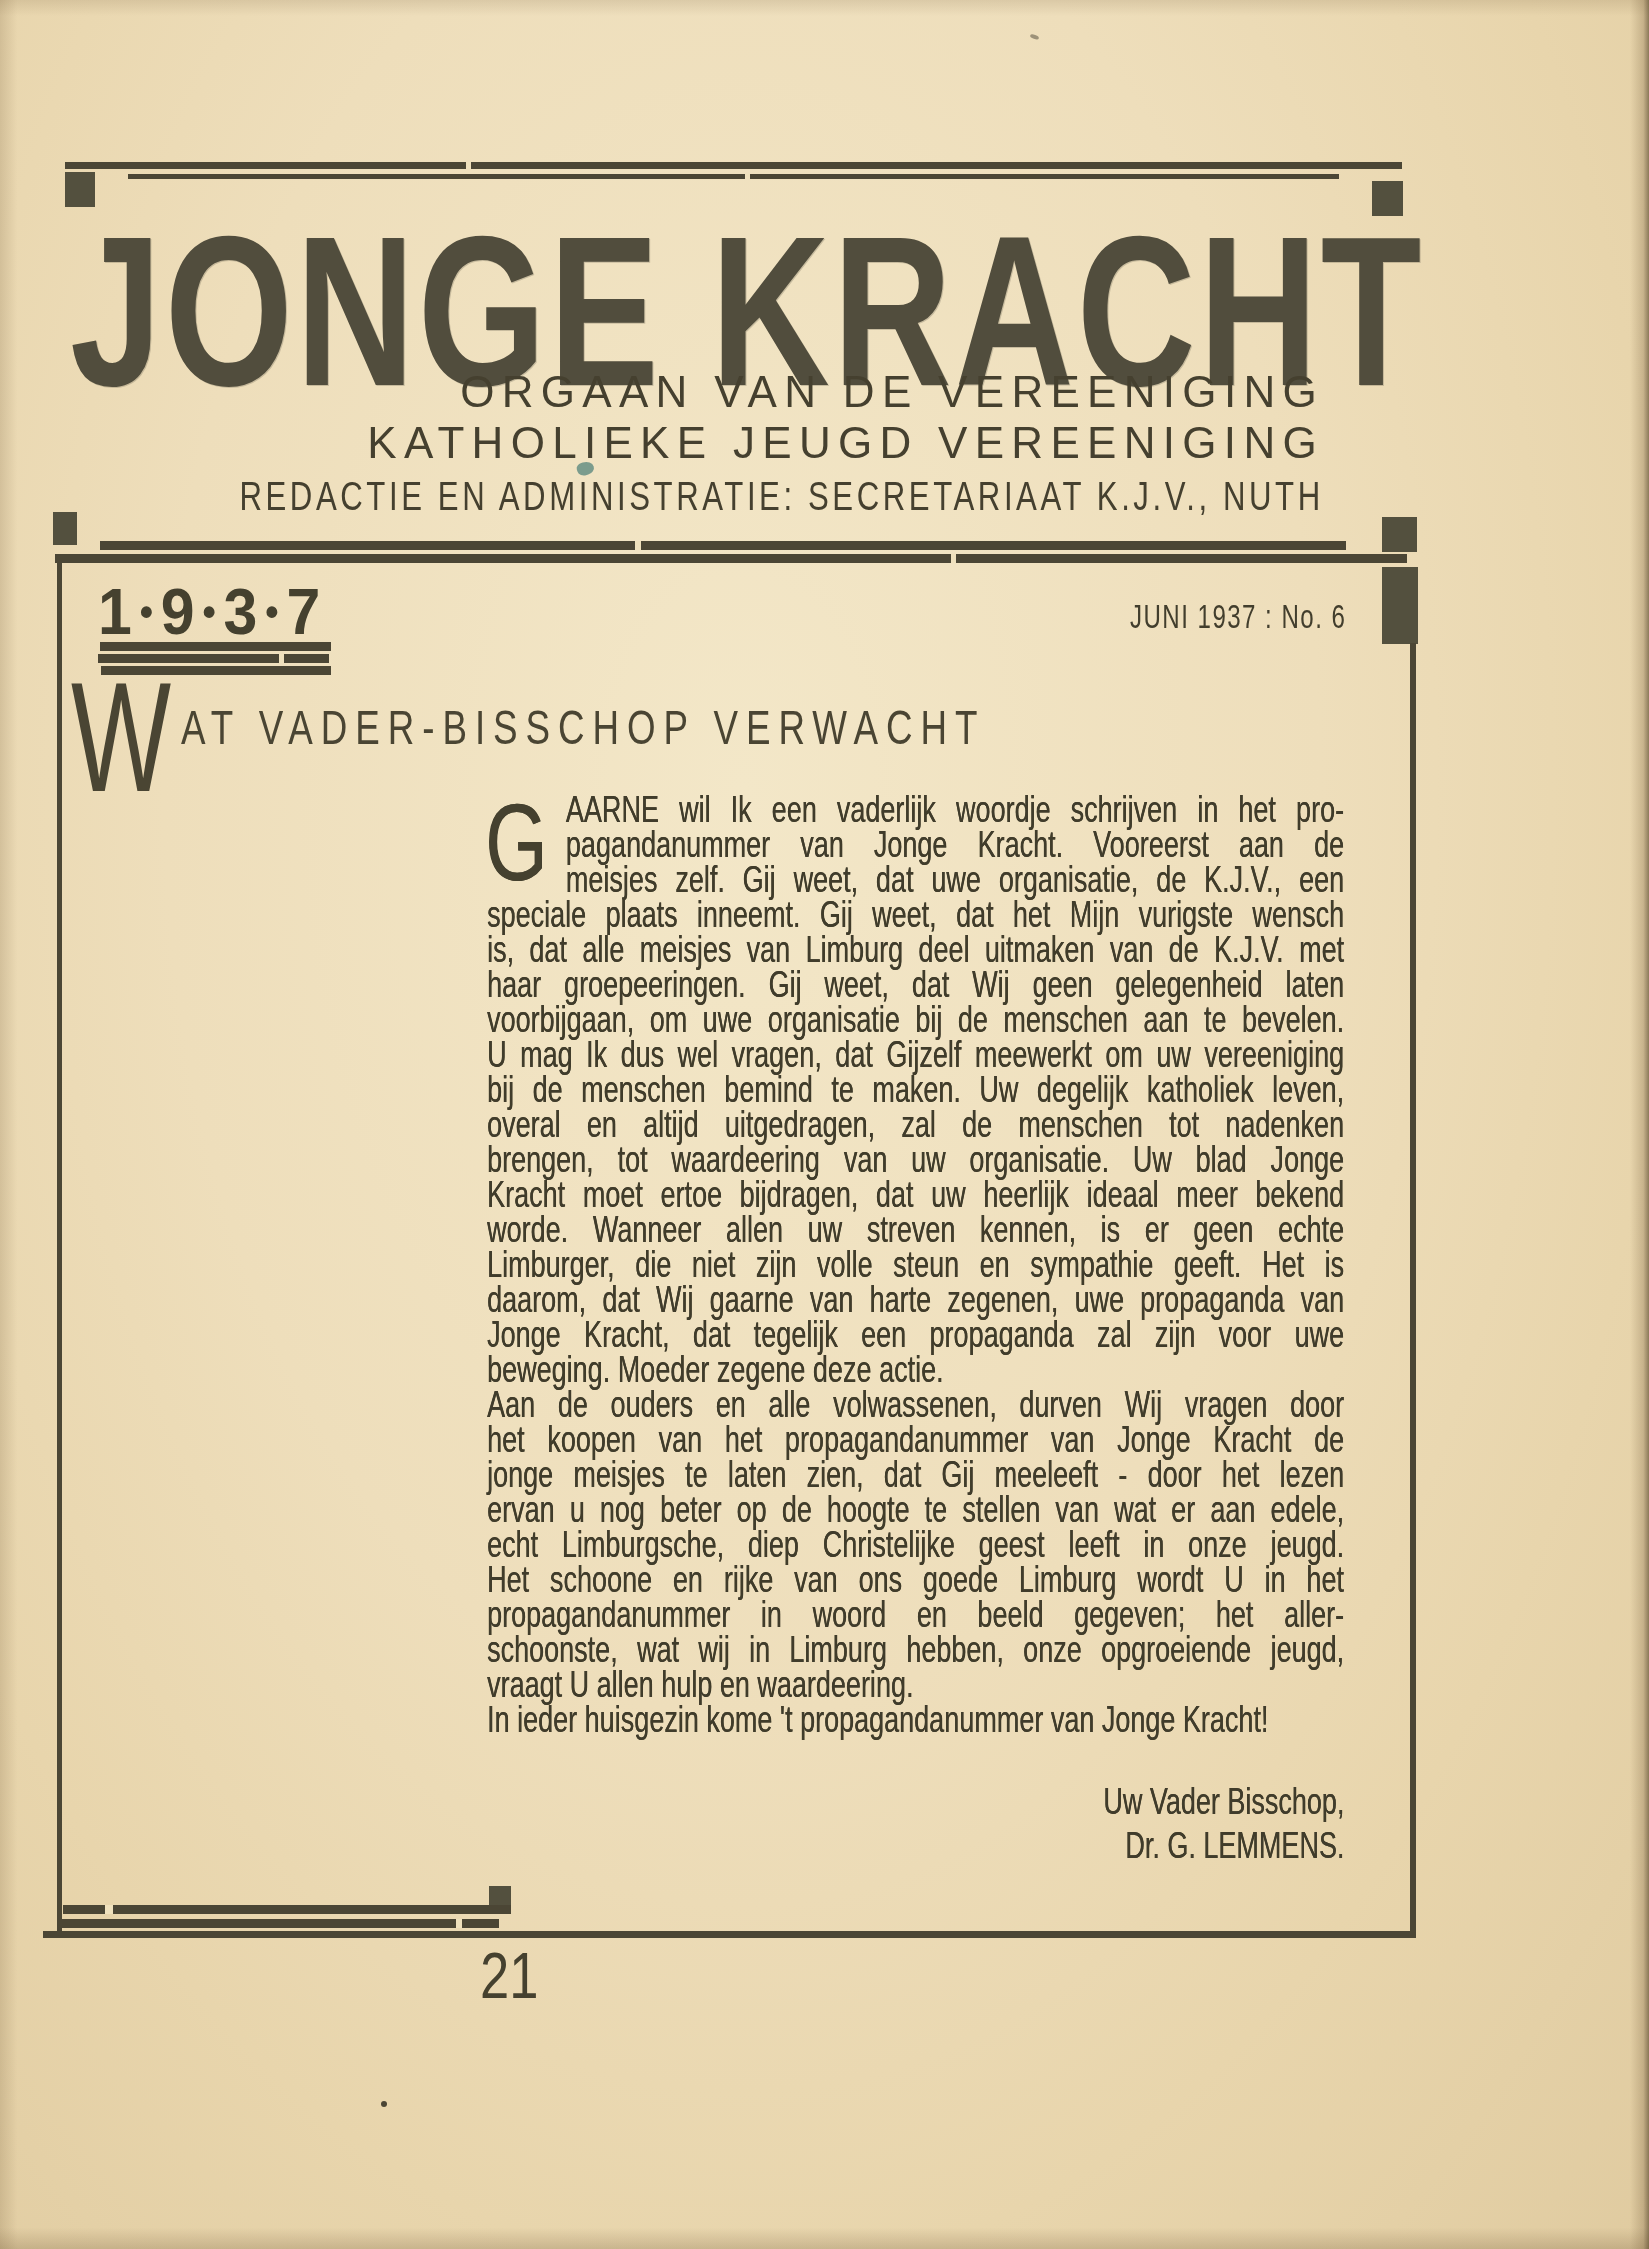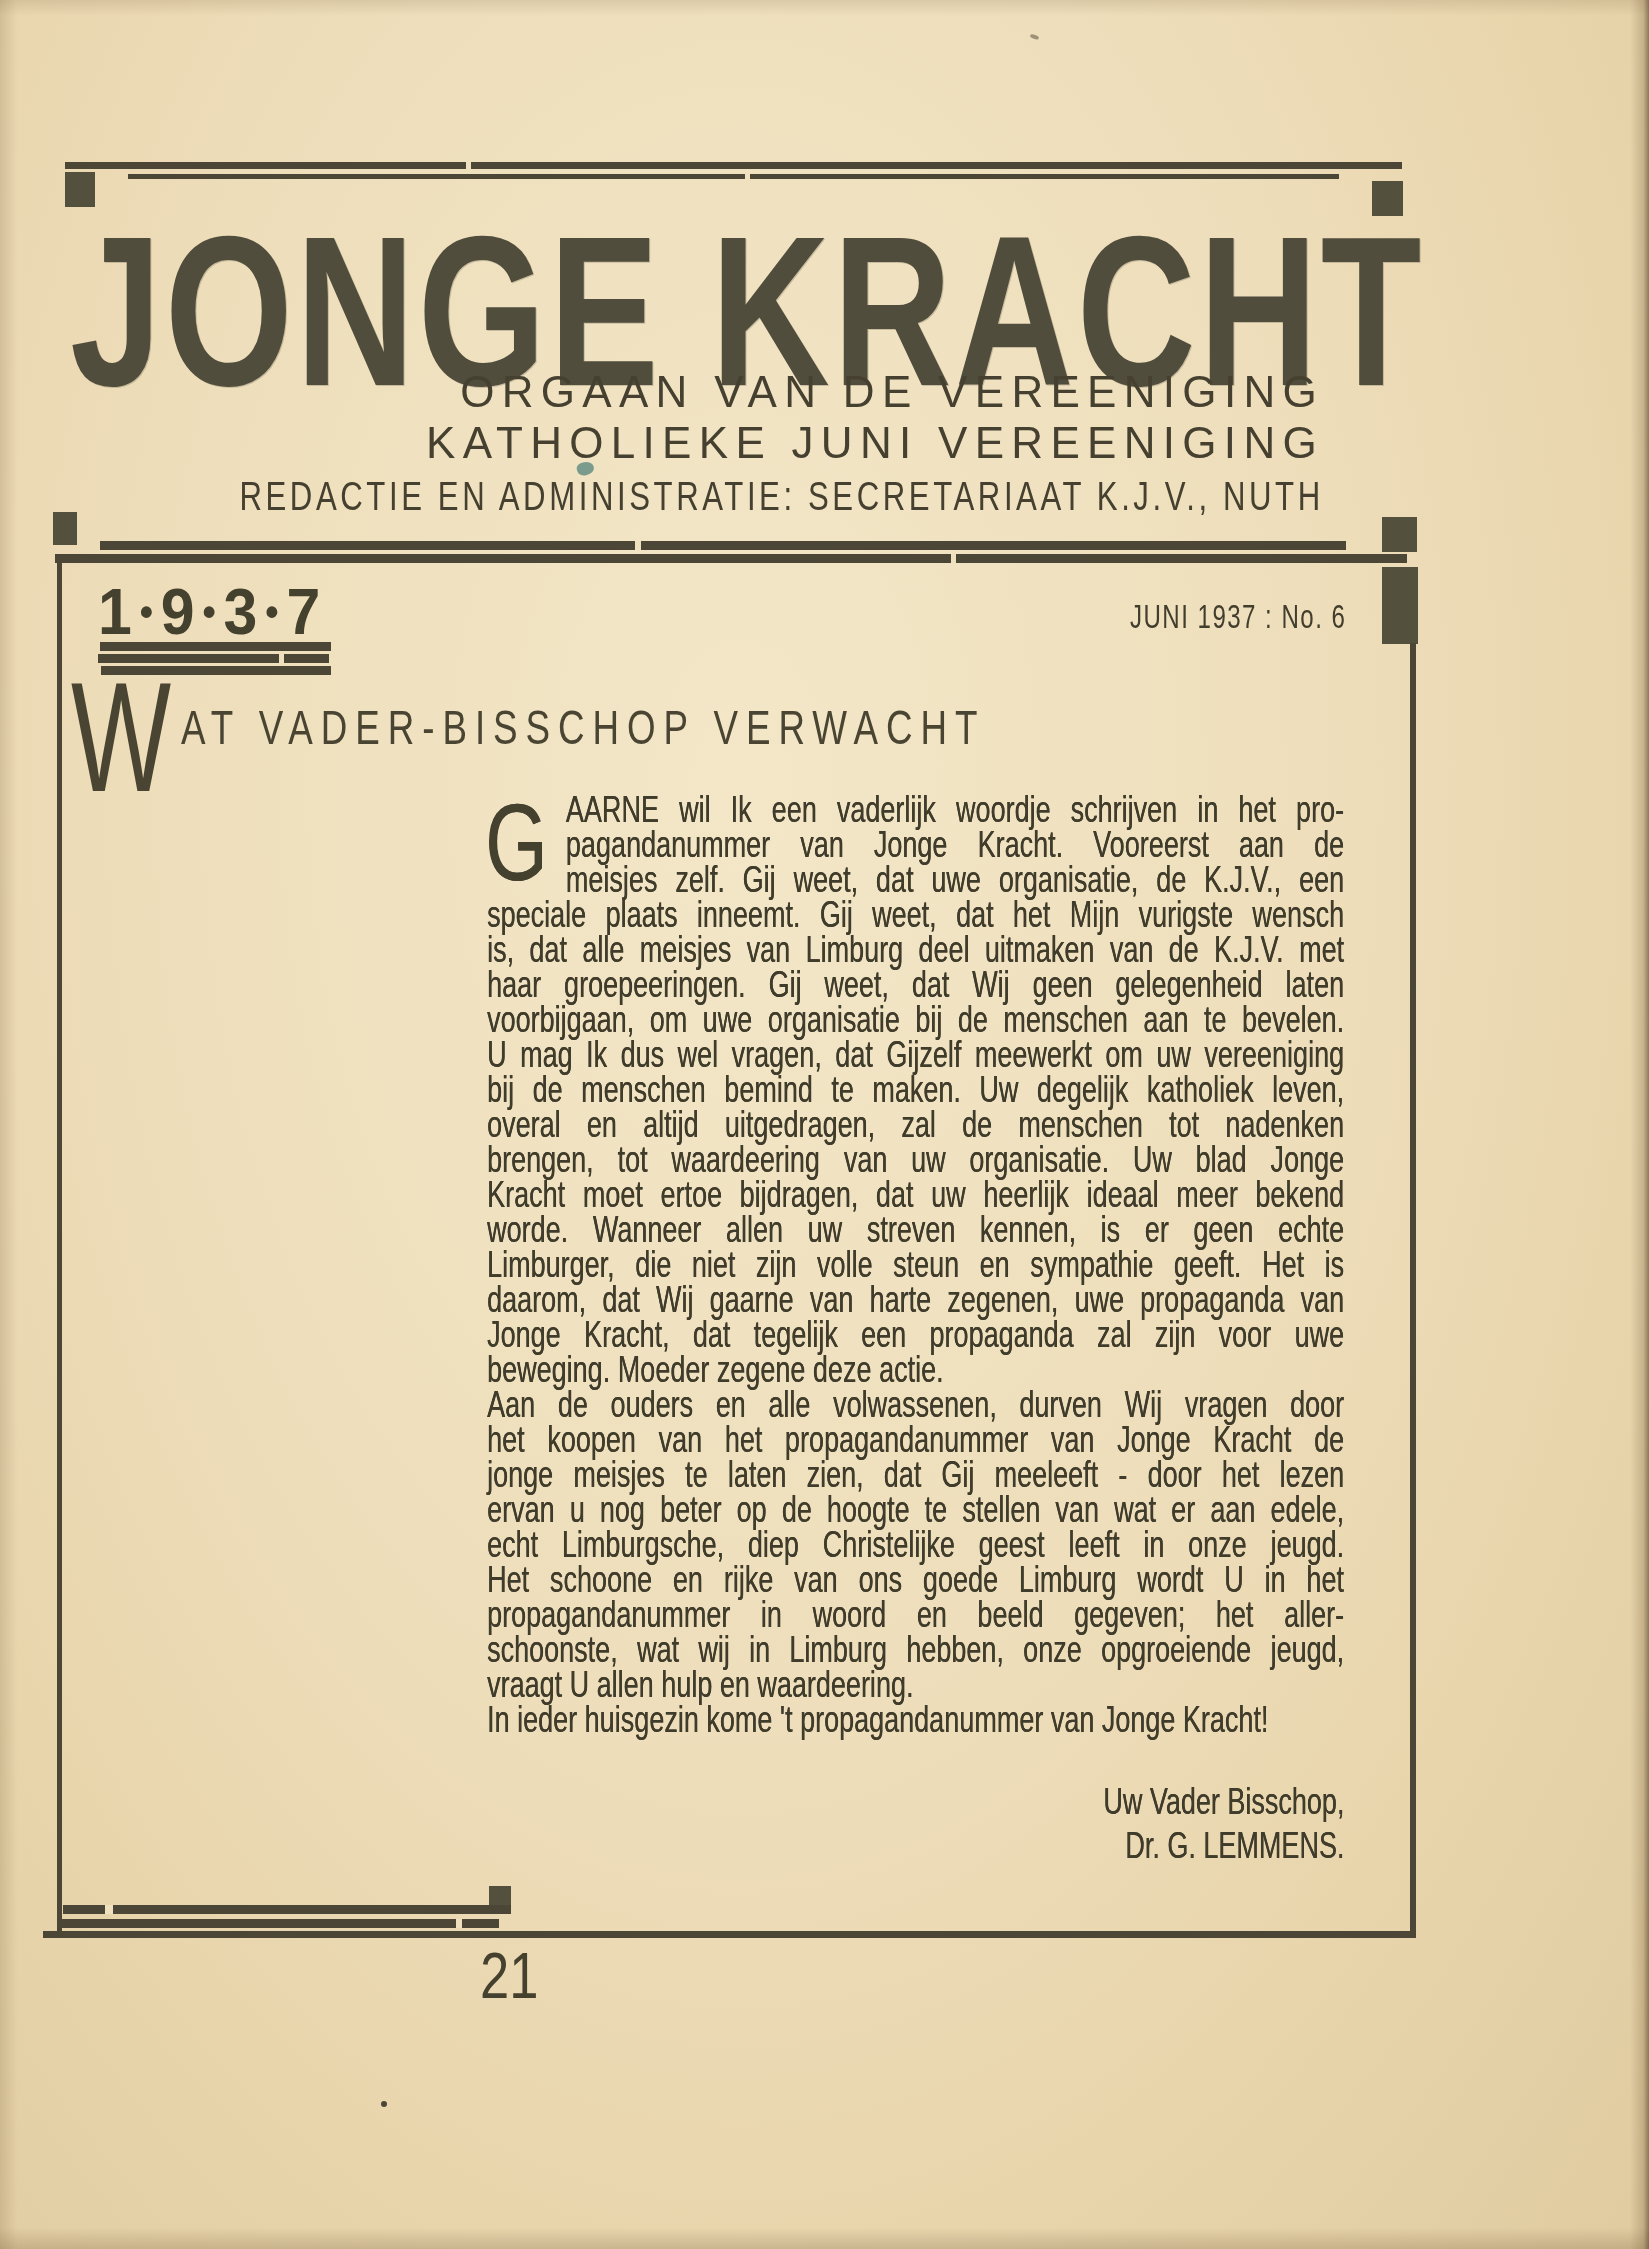--- a/index.html
+++ b/index.html
@@ -98,21 +98,21 @@
 
   <div class="r" style="left:65px;top:162px;width:1337px;height:7.3px;"></div>
   <div class="gap" style="left:466px;top:162px;width:5.3px;height:7.3px;"></div>
   <div class="r" style="left:128px;top:174px;width:1211px;height:5.3px;"></div>
   <div class="gap" style="left:745px;top:174px;width:4.7px;height:5.3px;"></div>
   <div class="sq" style="left:65px;top:172px;width:30px;height:35px;"></div>
   <div class="sq" style="left:1372px;top:181px;width:31px;height:35px;"></div>
 
   <div class="masthead-title">JONGE KRACHT</div>
   <div class="sub" style="top:370px;">ORGAAN VAN DE VEREENIGING</div>
-  <div class="sub" style="top:421px;">KATHOLIEKE JUNI VEREENIGING</div>
+  <div class="sub" style="top:421px;">KATHOLIEKE JEUGD VEREENIGING</div>
   <div class="admin">REDACTIE EN ADMINISTRATIE: SECRETARIAAT K.J.V., NUTH</div>
   <div class="speck-teal"></div>
 
   <div class="sq" style="left:53px;top:512px;width:24px;height:33px;"></div>
   <div class="sq" style="left:1382px;top:517px;width:35px;height:35px;"></div>
   <div class="r" style="left:100px;top:541px;width:1246px;height:9.3px;"></div>
   <div class="gap" style="left:635px;top:541px;width:6px;height:9.3px;"></div>
   <div class="r" style="left:55px;top:554px;width:1352px;height:8.6px;"></div>
   <div class="gap" style="left:951px;top:554px;width:5.3px;height:8.6px;"></div>
   <div class="r" style="left:57px;top:559px;width:4.7px;height:1374px;"></div>

